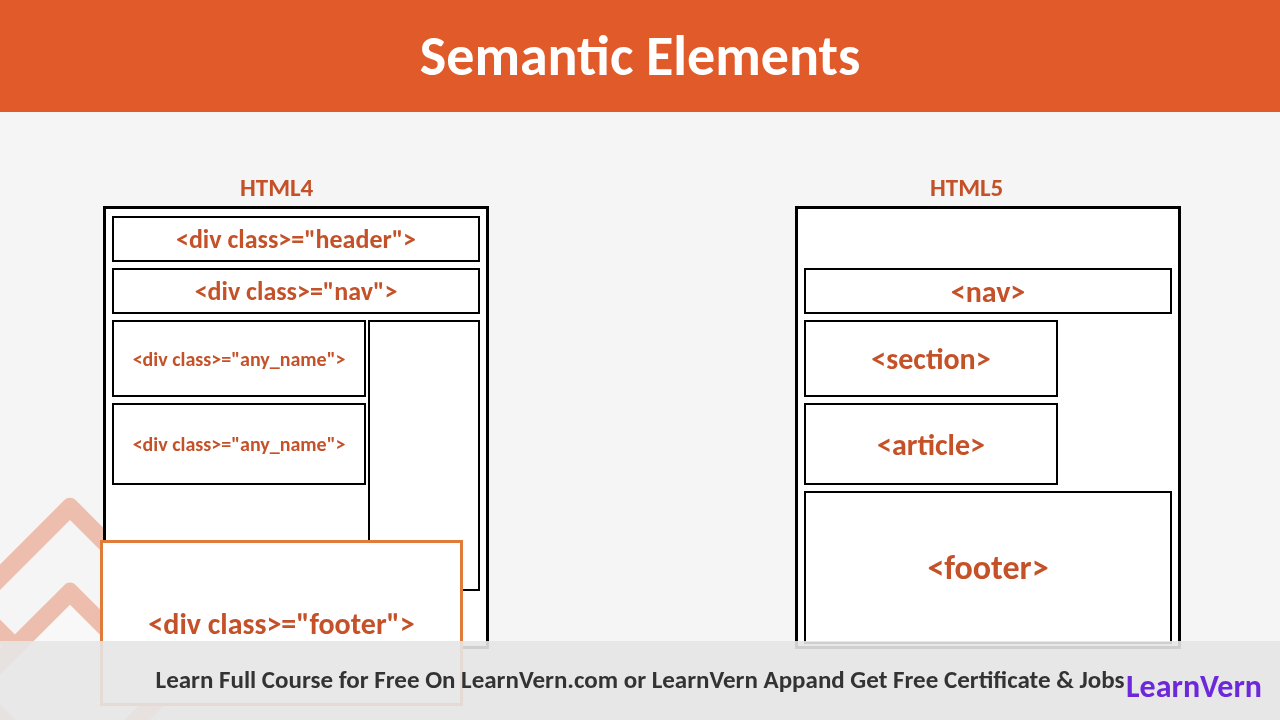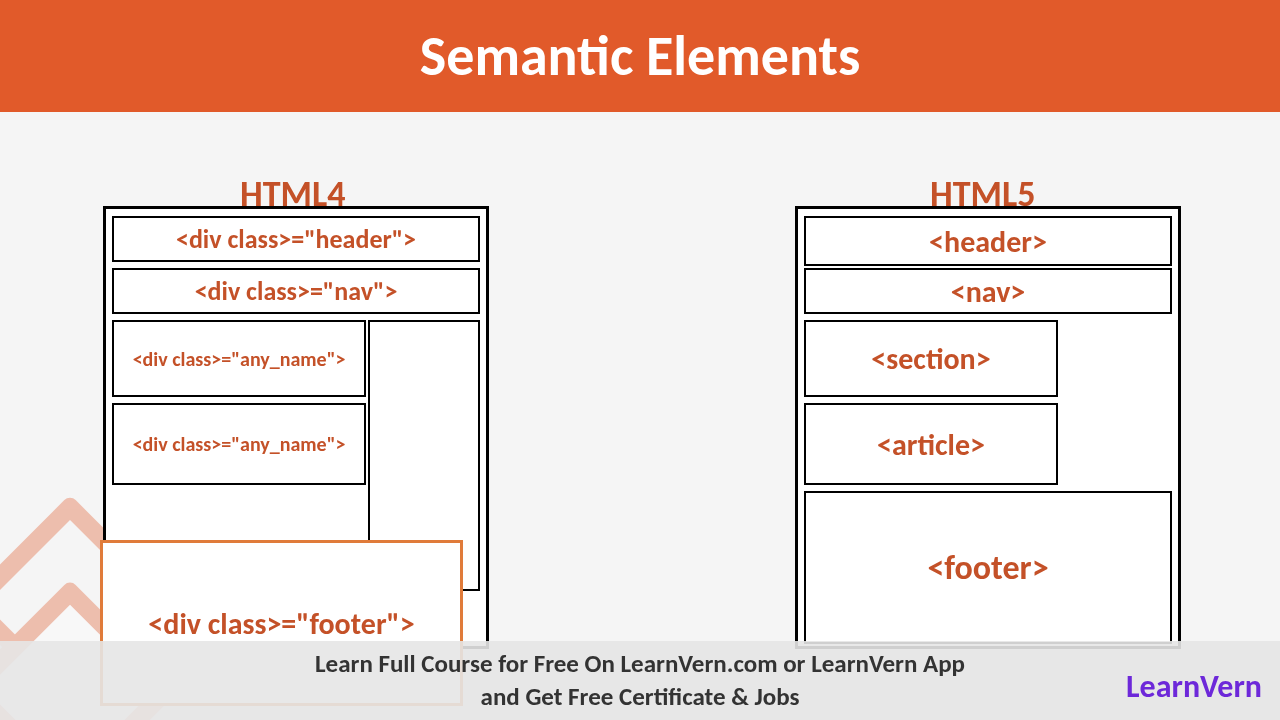--- a/index.html
+++ b/index.html
@@ -1,19 +1,19 @@
 <!DOCTYPE html>
 <html><head>
 <meta charset="utf-8">
 <style>
 html,body{margin:0;padding:0;width:1280px;height:720px;background:#f5f5f5;font-family:Calibri,Arial,sans-serif;overflow:hidden;position:relative}
 .header-bar{width:100%;height:112px;background:#e15a2a;display:flex;align-items:center;justify-content:center}
 .header-bar h1{color:#fff;font-size:56px;font-weight:700;margin:0}
 .content{position:relative;width:100%;height:608px}
-.col-title{position:absolute;font-size:36px;font-weight:bold;color:#c45128}
+.col-title{position:absolute;font-size:25px;font-weight:bold;color:#c45128}
 .title-left{left:240px;top:60px}
 .title-right{left:930px;top:60px}
 .box-outer{position:absolute;border:3px solid #000;background:#fff}
 .left-outer{left:103px;top:94px;width:380px;height:437px}
 .right-outer{left:795px;top:94px;width:380px;height:437px}
 .inner{position:absolute;border:2px solid #000;background:#fff;display:flex;align-items:center;justify-content:center;font-weight:bold;color:#c45128}
 
 .l1{left:6px;top:7px;width:364px;height:42px;font-size:26px}
 .l2{left:6px;top:59px;width:364px;height:42px;font-size:26px}
 .l3{left:6px;top:111px;width:250px;height:73px;font-size:20px}
@@ -22,21 +22,21 @@
 
 .r1{left:6px;top:7px;width:364px;height:46px;font-size:30px}
 .r2{left:6px;top:59px;width:364px;height:42px;font-size:30px}
 .r3{left:6px;top:111px;width:250px;height:73px;font-size:30px}
 .r4{left:6px;top:194px;width:250px;height:78px;font-size:30px}
 .r5{left:262px;top:111px;width:108px;height:267px;font-size:24px}
 .r6{left:6px;top:282px;width:364px;height:149px;font-size:34px}
 
 .highlight-box{position:absolute;left:100px;top:428px;width:357px;height:160px;border:3px solid #e07b3a;background:#fff;display:flex;align-items:center;justify-content:center;font-weight:bold;color:#c45128;font-size:30px;z-index:5}
 
-.banner{position:absolute;left:0;bottom:0;width:100%;height:79px;background:rgba(230,230,230,0.9);display:flex;flex-direction:column;align-items:center;justify-content:center;z-index:10}
+.banner{position:absolute;left:0;bottom:0;width:100%;height:79px;background:rgba(230,230,230,0.9);display:flex;flex-direction:row;align-items:center;justify-content:center;z-index:10}
 .banner-text{font-size:25px;font-weight:bold;color:#333;line-height:1.3;text-align:center}
 .brand{position:absolute;right:18px;bottom:14px;font-size:32px;font-weight:bold;color:#6d28d9;z-index:11}
 
 .bg-logo{position:absolute;left:-40px;bottom:-40px;width:220px;height:220px;transform:rotate(45deg);opacity:0.35;z-index:0}
 .bg-logo .sq{position:absolute;border:18px solid #e15a2a;border-radius:8px}
 .bg-logo .sq1{left:0;top:0;width:120px;height:120px}
 .bg-logo .sq2{left:60px;top:60px;width:120px;height:120px;background:#fff}
 </style>
 </head>
 <body>
@@ -59,21 +59,20 @@
     <div class="inner l1">&lt;div class&gt;="header"&gt;</div>
     <div class="inner l2">&lt;div class&gt;="nav"&gt;</div>
     <div class="inner l3">&lt;div class&gt;="any_name"&gt;</div>
     <div class="inner l4">&lt;div class&gt;="any_name"&gt;</div>
     <div class="inner l5"></div>
   </div>
 
   <div class="highlight-box">&lt;div class&gt;="footer"&gt;</div>
 
   <div class="box-outer right-outer">
-    <div class="inner r1">&lt;header&gt;</div>
     <div class="inner r2">&lt;nav&gt;</div>
     <div class="inner r4">&lt;article&gt;</div>
     <div class="inner r3">&lt;section&gt;</div>
     <div class="inner r6">&lt;footer&gt;</div>
   </div>
 
   <div class="banner">
     <div class="banner-text">Learn Full Course for Free On LearnVern.com or LearnVern App</div>
     <div class="banner-text">and Get Free Certificate &amp; Jobs</div>
   </div>

